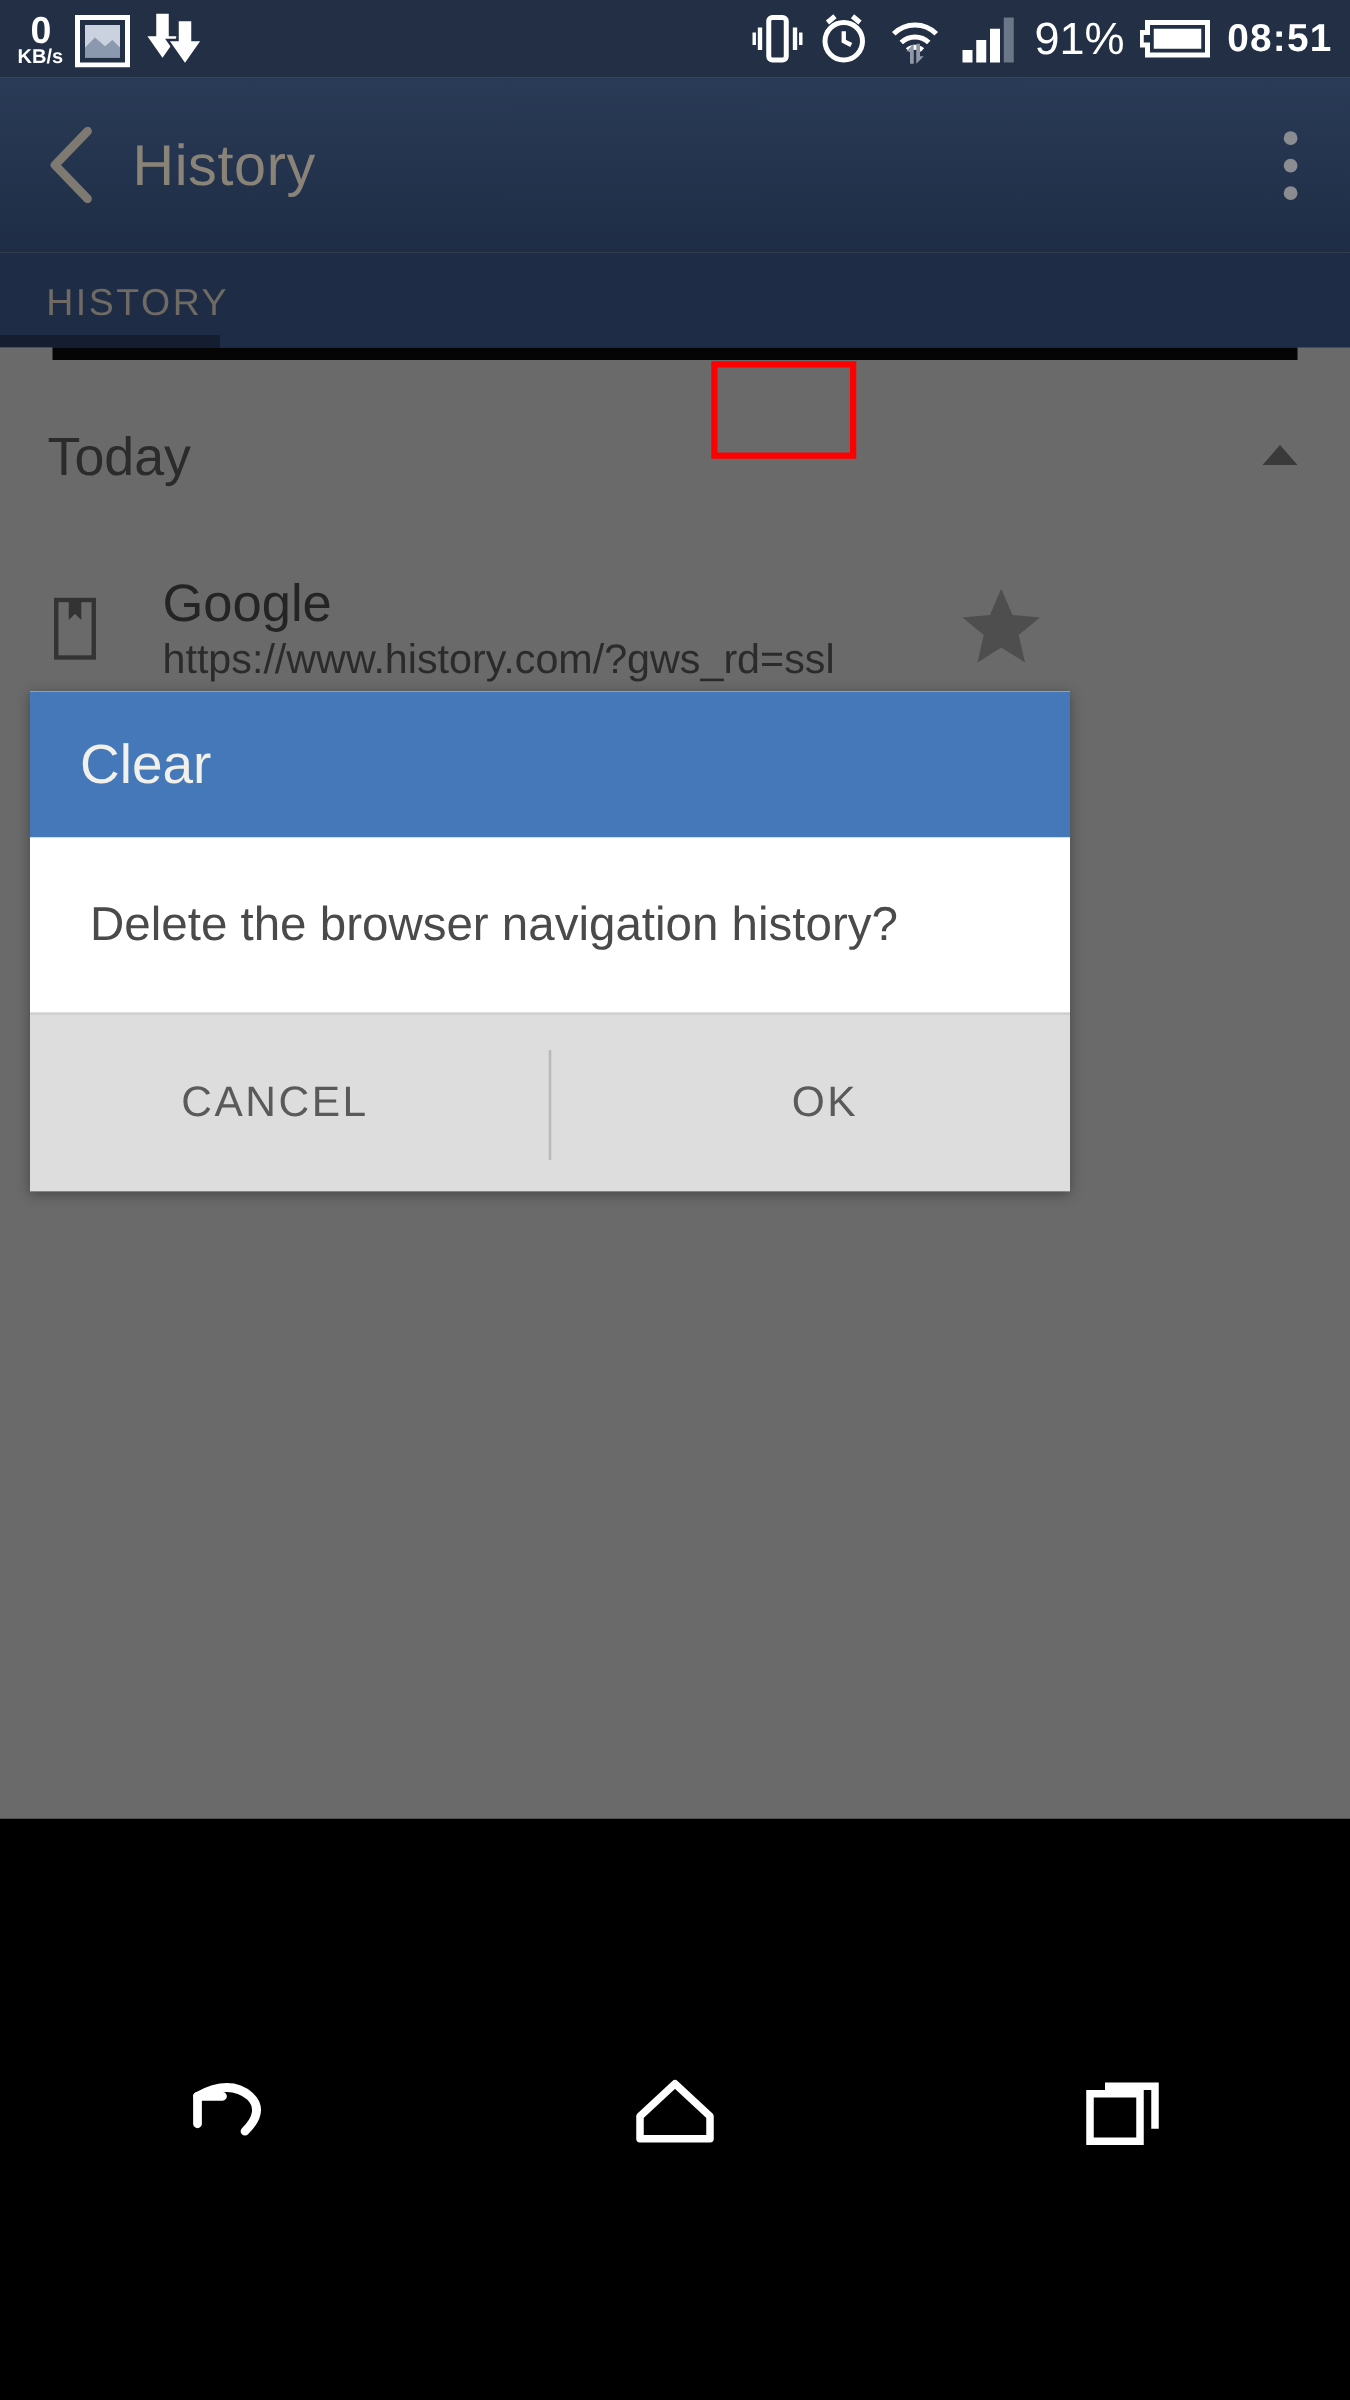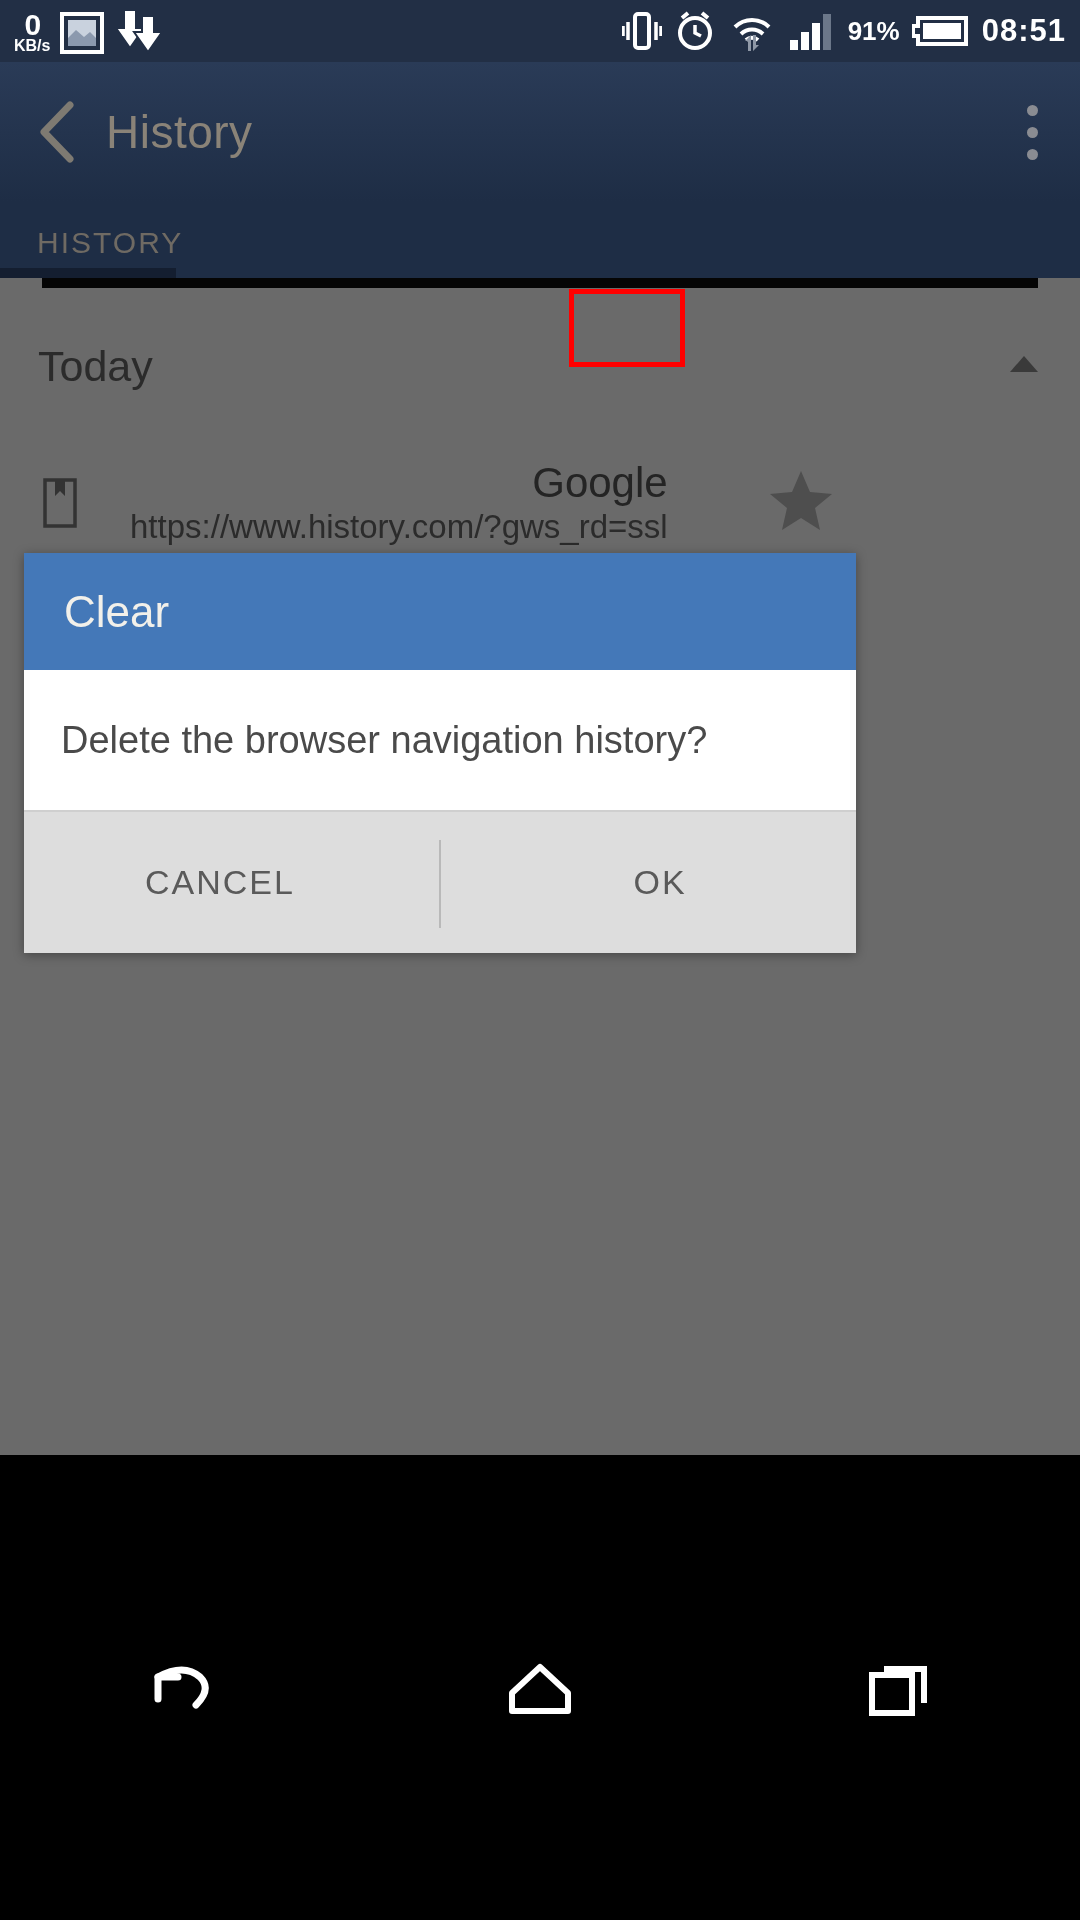--- a/index.html
+++ b/index.html
@@ -17,21 +17,21 @@
     background: #222f45; color: #ffffff;
     display: flex; align-items: center; justify-content: space-between;
     padding: 0 14px;
   }
   .sb-left { display: flex; align-items: flex-end; gap: 10px; }
   .sb-right { display: flex; align-items: center; gap: 12px; }
   .netspeed { display: flex; flex-direction: column; align-items: center; line-height: 1; }
   .netspeed .num { font-size: 30px; font-weight: bold; letter-spacing: -1px; }
   .netspeed .unit { font-size: 16px; font-weight: bold; margin-top: -2px; }
   .sb-icon { display: flex; align-items: center; }
-  .pct { font-size: 26px; font-weight: bold; letter-spacing: 0px; }
+  .pct { font-size: 36px; font-weight: normal; letter-spacing: 0px; }
   .clock { font-size: 31px; font-weight: bold; letter-spacing: 1px; }
 
   
   .appbar {
     position: absolute; top: 62px; left: 0; width: 1080px; height: 140px;
     background: linear-gradient(180deg,#2a3b57 0%, #1e2d45 100%);
     display: flex; align-items: center; padding: 0 30px;
   }
   .back-chevron { width: 58px; height: 66px; margin-right: 18px; flex: none; }
   .appbar-title {
@@ -74,42 +74,42 @@
   }
   .section-header {
     position: absolute; top: 30px; left: 0; width: 1080px; height: 96px;
     display: flex; align-items: center; padding: 0 38px;
   }
   .section-title { font-size: 43px; color: #2b2b2b; font-weight: normal; text-align: center; }
   .collapse-arrow { margin-left: auto; }
 
   .hist-row {
     position: absolute; top: 150px; left: 0; width: 872px; height: 130px;
-    display: flex; align-items: center; padding: 0 38px; text-align: right;
+    display: flex; align-items: center; padding: 0 38px;
   }
   .hist-icon { width: 46px; flex: none; display: flex; justify-content: center; }
   .hist-texts { margin-left: 46px; display: flex; flex-direction: column; gap: 4px; }
   .hist-title { font-size: 42px; color: #242424; line-height: 1.05; }
   .hist-url { font-size: 33px; color: #2b2b2b; line-height: 1.1; }
   .hist-star { margin-left: auto; }
 
   
   .dialog {
     position: absolute; top: 553px; left: 24px; width: 832px; height: 400px;
     background: #ffffff; box-shadow: 0 2px 10px rgba(0,0,0,0.35);
     overflow: hidden;
   }
   .dlg-header {
     height: 117px; background: #4478b8; display: flex; align-items: center;
     padding: 0 40px;
   }
   .dlg-title { color: #f2f0ea; font-size: 44px; }
   .dlg-body {
     height: 140px; background: #ffffff; display: flex; align-items: center;
-    padding: 0 37px;
+    padding: 0 48px;
   }
   .dlg-message { color: #4a4a4a; font-size: 38px; }
   .dlg-actions {
     height: 143px; background: #dddddd; display: flex; align-items: center;
     position: relative; border-top: 2px solid #cfcfcf;
   }
   .dlg-btn {
     font-size: 34px; letter-spacing: 2px; color: #5a5a5a;
     display: flex; align-items: center; justify-content: center;
     height: 100%;

